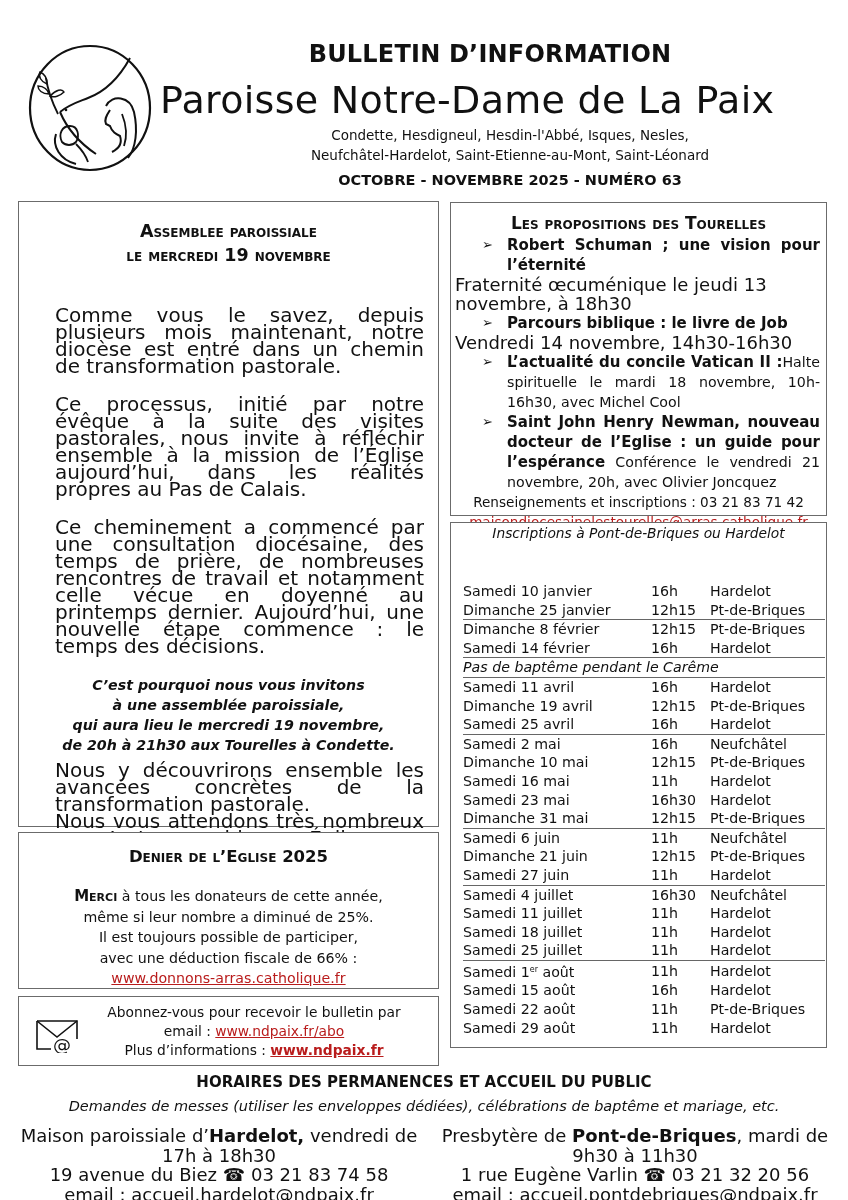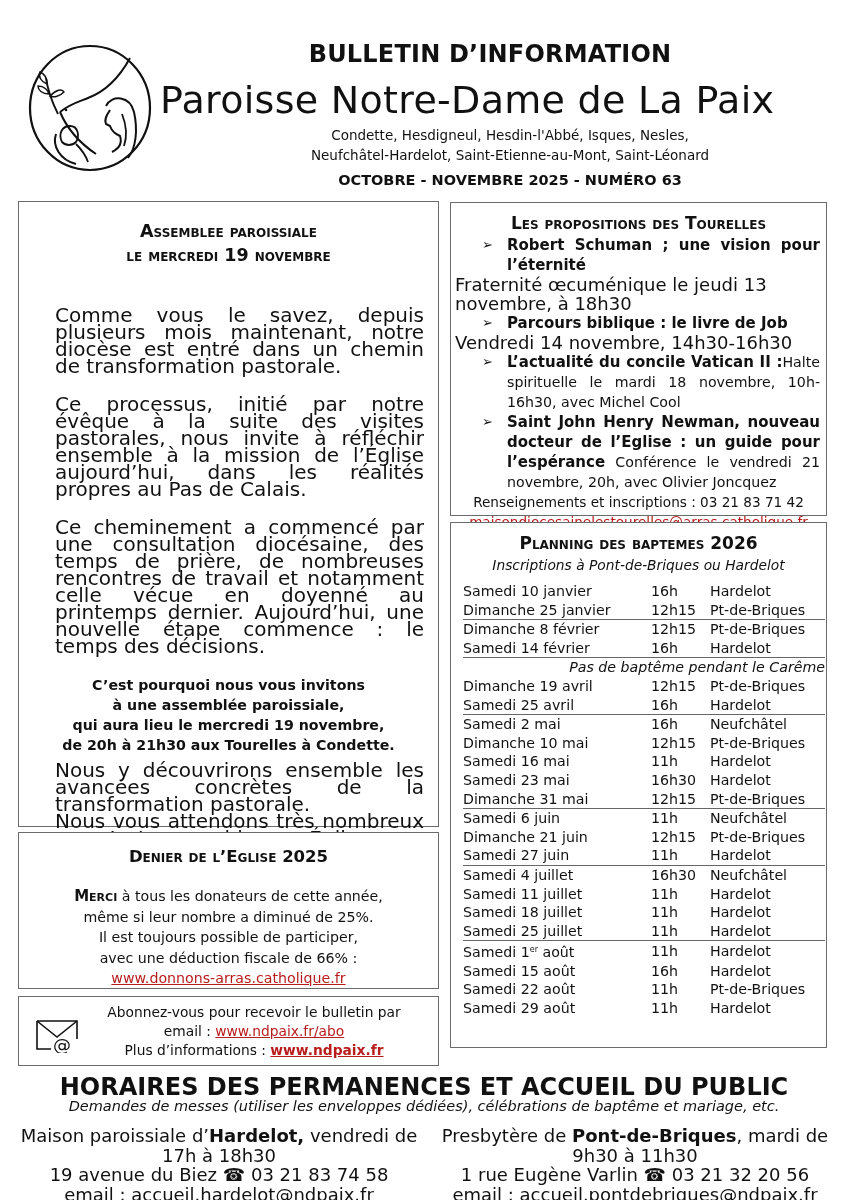--- a/index.html
+++ b/index.html
@@ -17,21 +17,21 @@
 
   .box { position: absolute; border: 1.5px solid #6b6b6b; background: #fff; }
 
   
   #box-assemblee { left: 18px; top: 201px; width: 421px; height: 626px; padding: 0 14px; }
   .box-title { text-align: center; font-weight: bold; font-variant: small-caps; font-size: 17px; line-height: 24px; }
   #box-assemblee .box-title { margin-top: 17px; font-size: 17.5px; }
   .para { font-size: 20px; line-height: 17px; text-align: justify; margin-left: 22px; }
   .para + .para { margin-top: 21px; }
   #assemblee-paras { margin-top: 40px; }
-  .invite { text-align: center; font-weight: bold; font-size: 14.2px; line-height: 20px; margin-top: 20px; }
+  .invite { text-align: center; font-weight: bold; font-size: 14.2px; line-height: 20px; margin-top: 20px; font-style: italic; }
   #assemblee-closing { margin-top: 7px; }
   #assemblee-closing .para + .para { margin-top: 0; }
 
   
   #box-denier { left: 18px; top: 832px; width: 421px; height: 157px; padding: 0 2px; text-align: center; }
   #box-denier .box-title { margin-top: 12px; font-size: 16.5px; }
   .denier-text { margin-top: 17px; font-size: 14.2px; line-height: 20.5px; }
   .merci { font-weight: bold; font-variant: small-caps; font-size: 15px; }
   a.link { color: #b91c1c; text-decoration: underline; }
 
@@ -51,25 +51,25 @@
 
   
   #box-baptemes { left: 450px; top: 522px; width: 377px; height: 526px; }
   #box-baptemes .box-title { margin-top: 8px; font-size: 17px; }
   .subtitle-it { text-align: center; font-style: italic; font-size: 13.8px; line-height: 20px; }
   #bapt-table { position: absolute; left: 12px; top: 59px; width: 362px; border-collapse: collapse; font-size: 14.2px; }
   #bapt-table td { height: 18.6px; line-height: 18.6px; padding: 0; white-space: nowrap; }
   #bapt-table td.c-date { width: 188px; }
   #bapt-table td.c-time { width: 59px; }
   #bapt-table tr.sep td { border-top: 1.5px solid #666; }
-  #bapt-table tr.note td { font-style: italic; text-align: right; }
+  #bapt-table tr.note td { font-style: italic; text-align: left; }
   sup { font-size: 8px; vertical-align: 5px; }
 
   
-  #footer-title { left: 0; top: 1073px; width: 848px; text-align: center; font-size: 24px; font-weight: bold; }
+  #footer-title { left: 0; top: 1073px; width: 848px; text-align: center; font-size: 15px; font-weight: bold; }
   #footer-subtitle { left: 0; top: 1098px; width: 848px; text-align: center; font-size: 14.5px; font-style: italic; }
   .office { font-size: 18px; line-height: 19.5px; text-align: center; }
   #office-left { left: 14px; top: 1126px; width: 410px; }
   #office-right { left: 430px; top: 1126px; width: 410px; }
 </style>
 </head>
 <body>
 
 <svg id="logo" class="abs" viewBox="0 0 128 128">
   <ellipse cx="64" cy="64" rx="60" ry="62" fill="none" stroke="#111" stroke-width="2.2"></ellipse>
@@ -165,21 +165,20 @@
   </div>
   <div class="prop-item">
     <span class="bullet">➢</span>
     <span class="prop-title">Saint John Henry Newman, nouveau docteur de l’Eglise : un guide pour l’espérance</span><span> Conférence le vendredi 21 novembre, 20h, avec Olivier Joncquez</span>
   </div>
   <div class="contact">Renseignements et inscriptions : 03 21 83 71 42</div>
   <div class="contact"><a class="link">maisondiocesainelestourelles@arras.catholique.fr</a></div>
 </div>
 
 <div id="box-baptemes" class="box">
-  <div class="box-title">Planning des baptemes 2026</div>
   <div class="subtitle-it">Inscriptions à Pont-de-Briques ou Hardelot</div>
   <table id="bapt-table">
     <tbody id="bapt-body">
         <tr>
           <td class="c-date">Samedi 10 janvier</td>
           <td class="c-time">16h</td>
           <td>Hardelot</td>
         </tr>
         <tr>
           <td class="c-date">Dimanche 25 janvier</td>
@@ -191,20 +190,25 @@
           <td class="c-time">12h15</td>
           <td>Pt-de-Briques</td>
         </tr>
         <tr>
           <td class="c-date">Samedi 14 février</td>
           <td class="c-time">16h</td>
           <td>Hardelot</td>
         </tr>
         <tr class="note sep">
           <td colspan="3">Pas de baptême pendant le Carême</td>
+        </tr>
+        <tr class="sep">
+          <td class="c-date">Samedi 11 avril</td>
+          <td class="c-time">16h</td>
+          <td>Hardelot</td>
         </tr>
         <tr>
           <td class="c-date">Dimanche 19 avril</td>
           <td class="c-time">12h15</td>
           <td>Pt-de-Briques</td>
         </tr>
         <tr>
           <td class="c-date">Samedi 25 avril</td>
           <td class="c-time">16h</td>
           <td>Hardelot</td>

